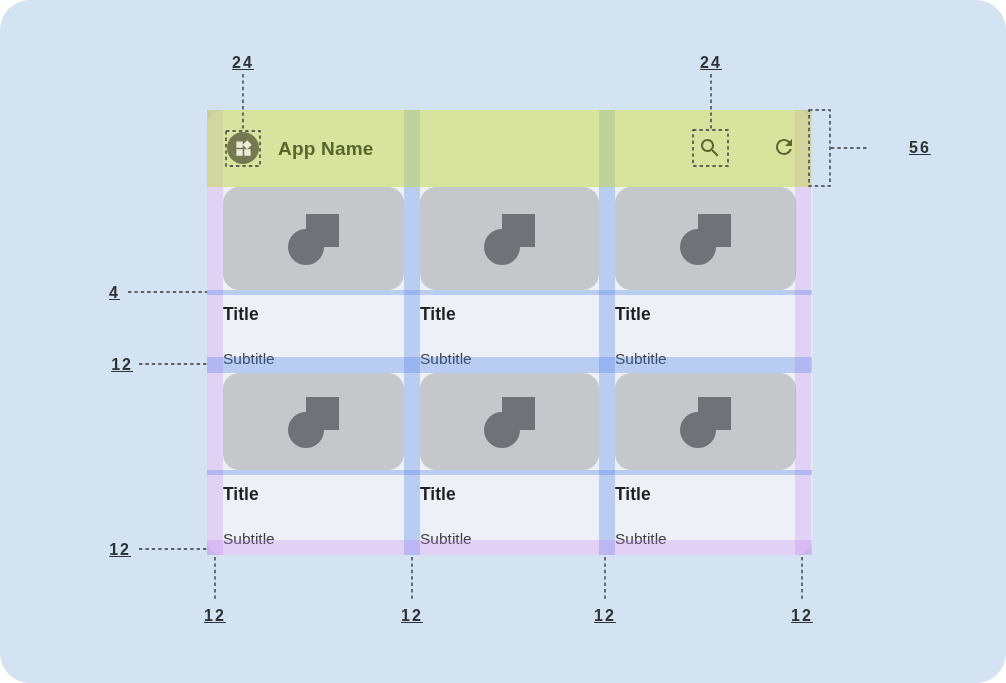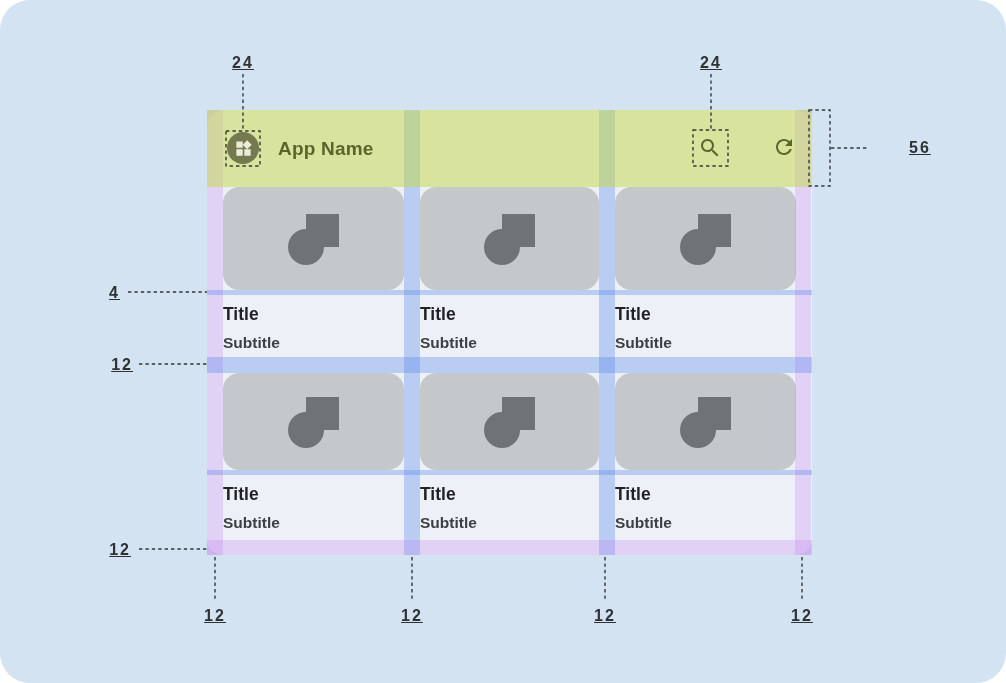--- a/index.html
+++ b/index.html
@@ -9,21 +9,21 @@
   
   .app{position:absolute;left:207px;top:110px;width:605px;height:445px;background:#EDF1F7;border-radius:16px;overflow:hidden;}
   .card{position:absolute;}
   .card-img{position:absolute;left:0;top:0;width:100%;background:#C5C8CB;border-radius:16px;display:flex;align-items:center;justify-content:center;}
   .row1 .card-img{height:103px;}
   .row2 .card-img{height:97px;}
   .card-text{position:absolute;left:0;width:100%;}
   .row1 .card-text{top:108px;}
   .row2 .card-text{top:102px;}
   .card-title{font-size:17.5px;font-weight:700;color:#1F2124;line-height:26px;padding-top:6px;}
-  .card-sub{font-size:15.5px;font-weight:700;color:#3C4043;line-height:24px;margin-top:4px;}
+  .card-sub{font-size:15.5px;font-weight:400;color:#3C4043;line-height:24px;margin-top:20px;}
 
   
   .ov{position:absolute;pointer-events:none;}
   .ov.vert{top:110px;height:445px;width:16px;}
   .ov.purple{background:rgba(193,118,239,0.25);}
   .ov.blue{background:rgba(67,121,234,0.30);}
   .ov.m-left{left:207px;}
   .ov.g1{left:404px;}
   .ov.g2{left:599px;}
   .ov.m-right{left:795px;}

